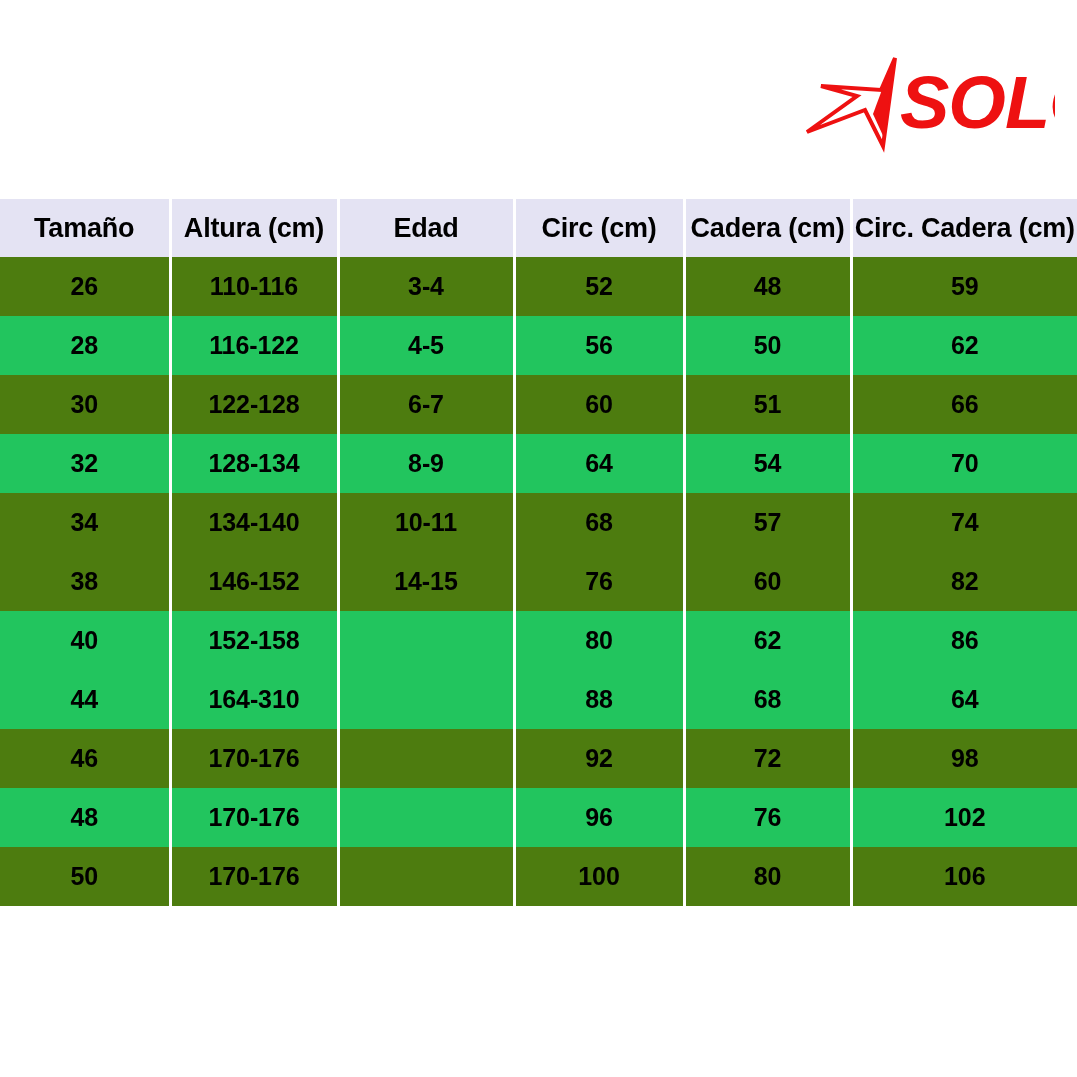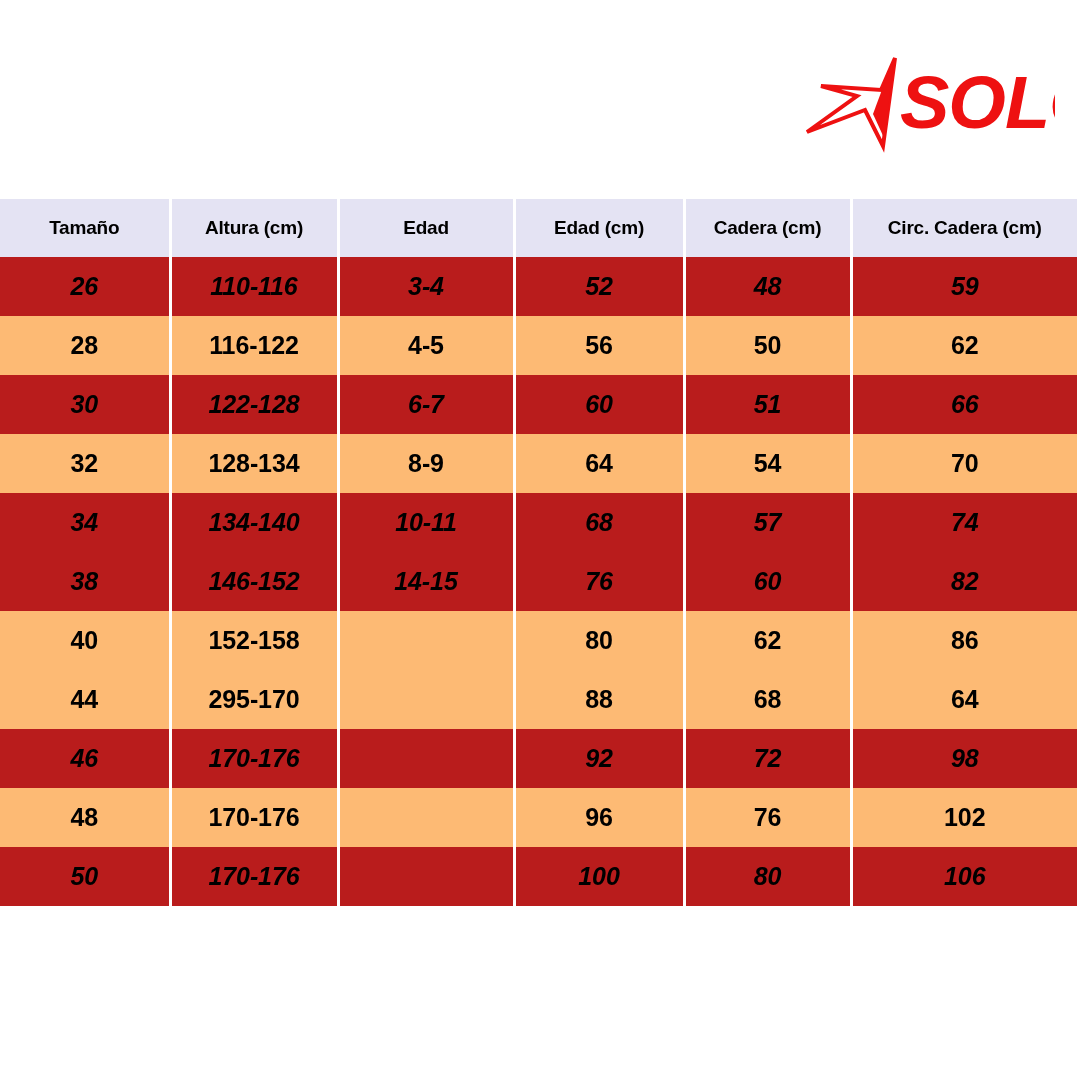--- a/index.html
+++ b/index.html
@@ -58,36 +58,35 @@
   table.size-table td {
     text-align: center;
     vertical-align: middle;
     color: #000000;
     border: none;
     padding: 0;
   }
   table.size-table thead th {
     height: 58px;
     background: #e4e3f3;
-    font-size: 19px;
+    font-size: 27px;
     font-weight: bold;
     letter-spacing: -0.2px;
   }
   table.size-table tbody td {
     height: 59px;
     font-size: 25px;
     font-weight: bold;
     letter-spacing: -0.1px;
   }
   table.size-table tbody tr.odd td {
-    background: #b91c1c;
-    font-style: italic;
+    background: #4d7c0f;
   }
   table.size-table tbody tr.even td {
-    background: #fdba74;
+    background: #22c55e;
   }
   
   table.size-table tbody td + td,
   table.size-table thead th + th {
     border-left: 3px solid #ffffff;
   }
 </style>
 </head>
 <body>
 
@@ -110,21 +109,21 @@
           <col class="c2">
           <col class="c3">
           <col class="c4">
           <col class="c5">
       </colgroup>
       <thead>
         <tr>
           <th>Tamaño</th>
           <th>Altura (cm)</th>
           <th>Edad</th>
-          <th>Edad (cm)</th>
+          <th>Circ (cm)</th>
           <th>Cadera (cm)</th>
           <th>Circ. Cadera (cm)</th>
         </tr>
       </thead>
       <tbody>
         <tr class="odd">
           <td>26</td>
           <td>110-116</td>
           <td>3-4</td>
           <td>52</td>
@@ -174,21 +173,21 @@
         <tr class="even">
           <td>40</td>
           <td>152-158</td>
           <td></td>
           <td>80</td>
           <td>62</td>
           <td>86</td>
         </tr>
         <tr class="even">
           <td>44</td>
-          <td>295-170</td>
+          <td>164-310</td>
           <td></td>
           <td>88</td>
           <td>68</td>
           <td>64</td>
         </tr>
         <tr class="odd">
           <td>46</td>
           <td>170-176</td>
           <td></td>
           <td>92</td>

